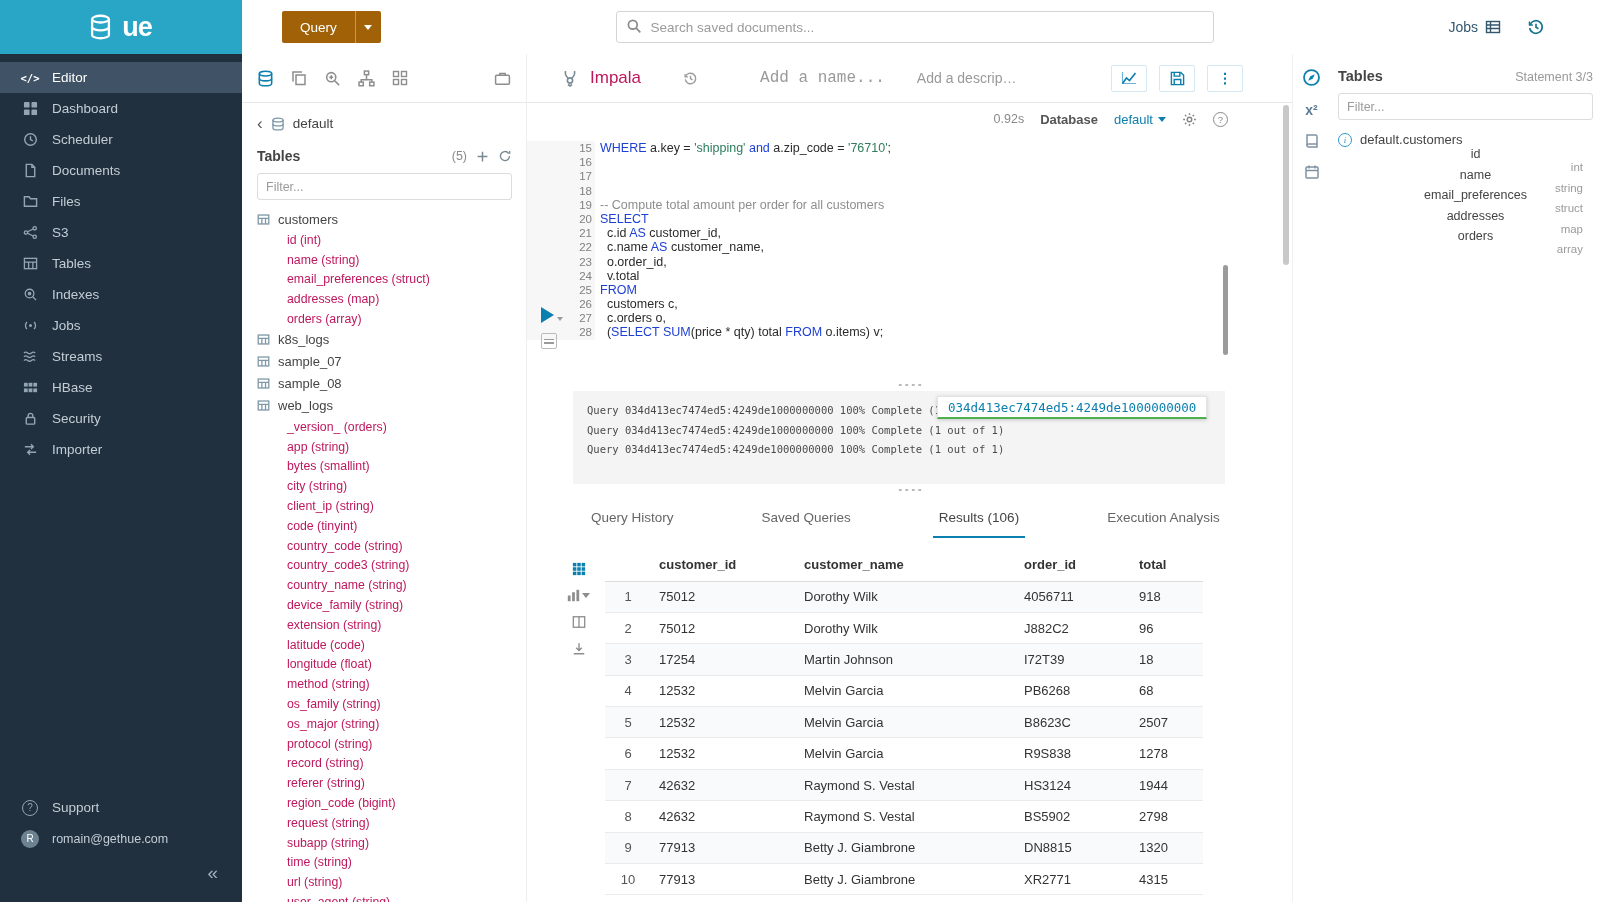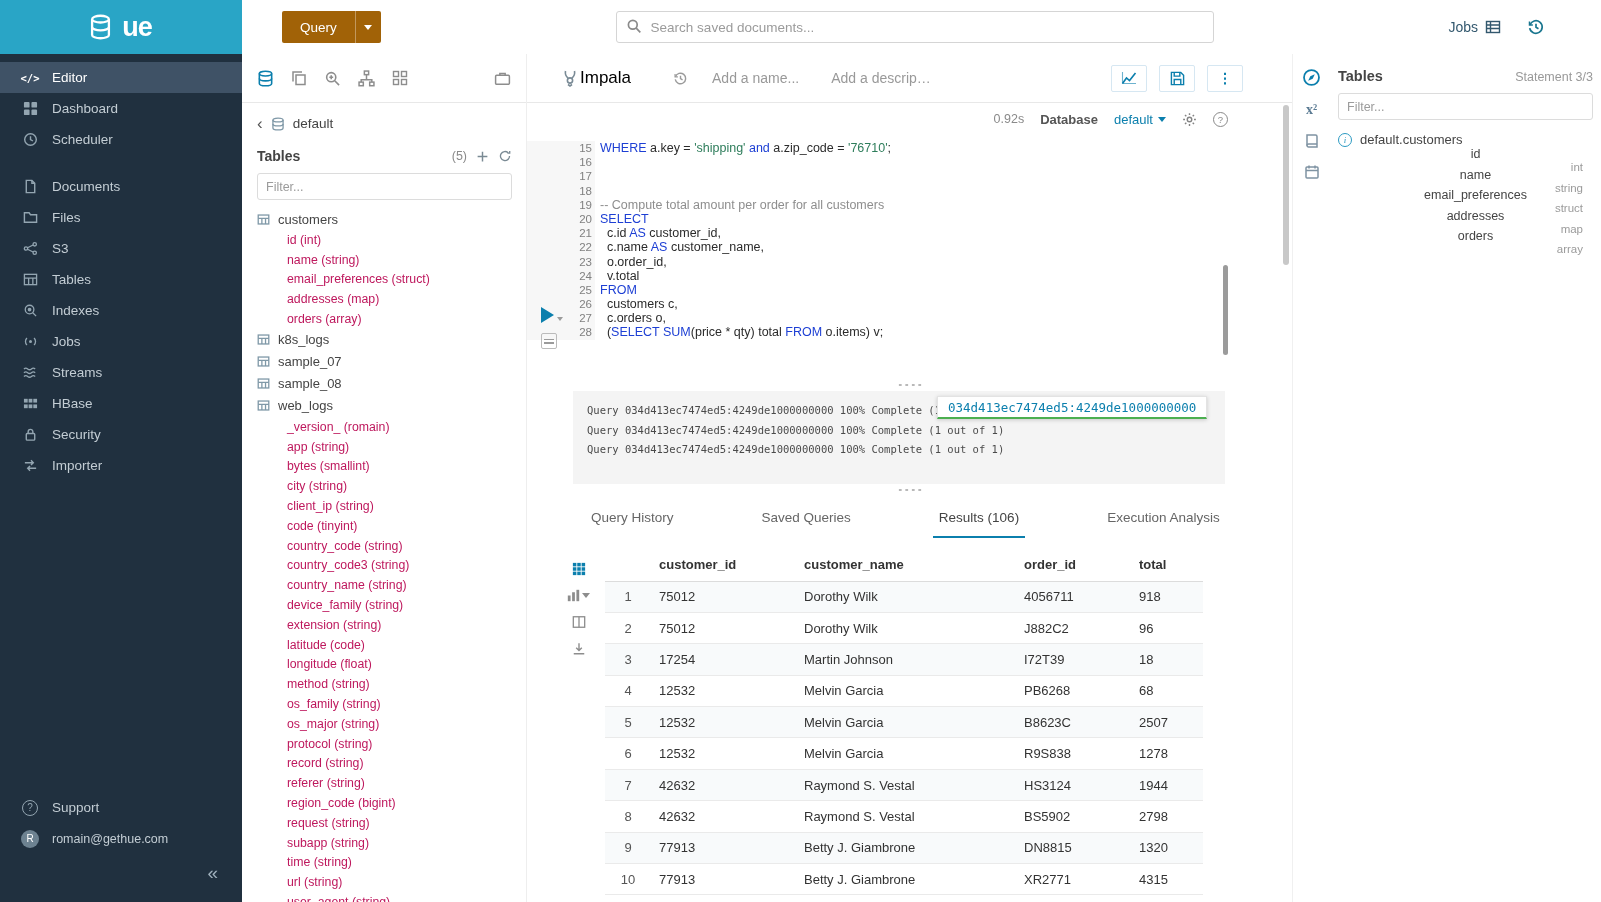--- a/index.html
+++ b/index.html
@@ -8,21 +8,21 @@
 
   
   .sidebar { width:242px; flex:0 0 242px; background:#20303f; display:flex; flex-direction:column; color:#c3cdd4; }
   .logo { height:54px; background:#29a5c6; display:flex; align-items:center; justify-content:center; gap:11px; cursor:pointer; }
   .logo .logo-text { color:#fff; font-size:27px; font-weight:bold; letter-spacing:-1px; }
   .nav { padding-top:8px; display:flex; flex-direction:column; }
   .nav-item { height:31px; display:flex; align-items:center; padding-left:21px; gap:13px; font-size:13.5px; cursor:pointer; color:#c3cdd4; }
   .nav-item .nicon { width:18px; display:flex; justify-content:center; color:#93a5b1; }
   .nav-item.active { background:#3f5266; color:#fff; }
   .nav-item.active .nicon { color:#fff; }
-  .nav-item.group-gap { margin-top:16px; }
+  .nav-item.group-gap { }
   .code-glyph { font-family:"DejaVu Sans Mono",monospace; font-size:10.5px; font-weight:bold; }
   .sidebar-spacer { flex:1; }
   .sidebar-bottom { padding-bottom:10px; }
   .support-icon { width:16px; height:16px; border:1.3px solid #93a5b1; border-radius:50%; display:flex; align-items:center; justify-content:center; font-size:10px; color:#93a5b1; }
   .avatar { width:18px; height:18px; background:#6d8291; border-radius:50%; display:flex; align-items:center; justify-content:center; font-size:10px; color:#fff; }
   .email { font-size:12.5px; }
   .collapse-row { height:38px; display:flex; justify-content:flex-end; align-items:center; padding-right:24px; }
   .collapse-btn { font-size:19px; color:#9fb0bc; cursor:pointer; }
 
   
@@ -57,23 +57,23 @@
   .th-icon { margin-left:9px; color:#7a8a94; cursor:pointer; display:flex; }
   .filter-input { margin-top:9px; width:100%; height:27px; border:1px solid #dcdcdc; border-radius:3px; padding:0 8px; font-size:12.5px; color:#555; font-family:"Liberation Sans",sans-serif; }
   .tree { margin-top:8px; }
   .t-row { height:22px; display:flex; align-items:center; gap:8px; font-size:13px; color:#444; cursor:pointer; }
   .t-row .ticon { color:#7f98a7; display:flex; }
   .cols .c-row { height:19.8px; display:flex; align-items:center; padding-left:30px; font-size:12.3px; color:#be185d; cursor:pointer; }
 
   
   .main { width:765px; flex:0 0 765px; display:flex; flex-direction:column; min-width:0; }
   .editor-header { height:49px; flex:0 0 49px; border-bottom:1px solid #e8e8e8; display:flex; align-items:center; padding-left:33px; }
-  .engine-name { font-size:17px; color:#000000; }
+  .engine-name { font-size:17px; color:#be185d; margin-left:10px; }
   .snippet-history { margin-left:42px; color:#9b9b9b; cursor:pointer; display:flex; }
-  .add-name { margin-left:24px; font-size:14px; color:#999; cursor:text; }
+  .add-name { margin-left:62px; font-size:16px; color:#999; cursor:text;font-family:Liberation Mono, monospace; }
   .add-desc { margin-left:32px; font-size:14px; color:#999; max-width:100px; white-space:nowrap; overflow:hidden; text-overflow:ellipsis; cursor:text; }
   .hdr-actions { margin-left:auto; display:flex; gap:12px; padding-right:49px; }
   .hbtn { width:36px; height:27px; border:1px solid #d6e7f2; border-radius:2px; background:#fff; display:flex; align-items:center; justify-content:center; color:#0b7fad; cursor:pointer; }
   .kebab { font-size:14px; font-weight:bold; }
 
   .main-body { flex:1; display:flex; flex-direction:column; position:relative; min-height:0; }
   .exec-toolbar { height:32px; flex:0 0 32px; display:flex; align-items:center; justify-content:flex-end; gap:16px; padding-right:64px; }
   .duration { font-size:12.5px; color:#8a8a8a; }
   .db-label { font-size:13px; color:#555; font-weight:bold; }
   .db-select { display:flex; align-items:center; gap:5px; color:#0b7fad; font-size:13px; cursor:pointer; }
@@ -116,21 +116,21 @@
   .rrow { display:grid; grid-template-columns:46px 145px 220px 115px 72px; align-items:center; height:31.4px; border-bottom:1px solid #eaeaea; }
   .rrow.head { font-weight:bold; height:34px; border-bottom:1px solid #dcdcdc; }
   .rrow:not(.head):nth-child(odd) { background:#f8fafb; }
   .rcell { padding-left:8px; white-space:nowrap; overflow:hidden; }
   .rcell.rownum { text-align:center; color:#555; padding-left:0; }
 
   
   .right-strip { width:38px; flex:0 0 38px; border-left:1px solid #f0f0f0; display:flex; flex-direction:column; align-items:center; gap:15px; padding-top:14px; color:#7f93a2; }
   .rs-icon { cursor:pointer; display:flex; }
   .rs-icon.active { color:#0b7fad; }
-  .sup-x { font-size:14px; font-weight:bold; color:#5b7b93;font-family:Liberation Serif, serif; }
+  .sup-x { font-size:14px; font-weight:bold; color:#5b7b93; }
   .right-assist { flex:1; padding:14px 8px 0 8px; overflow:hidden; }
   .ra-head { display:flex; align-items:baseline; }
   .ra-title { font-size:14.5px; font-weight:bold; color:#444; }
   .ra-statement { margin-left:auto; font-size:12.5px; color:#999; }
   .ra-table-row { margin-top:12px; display:flex; align-items:center; gap:8px; font-size:13px; color:#444; cursor:pointer; }
   .info-badge { width:14px; height:14px; border:1.3px solid #2b9ac2; border-radius:50%; color:#2b9ac2; font-size:9px; font-style:italic; display:flex; align-items:center; justify-content:center; font-family:"Liberation Serif",serif; }
   .ra-col-row { height:20.5px; display:flex; align-items:center; padding-left:30px; padding-right:10px; font-size:12.5px; color:#444; cursor:pointer;flex-direction:column; }
   .ra-col-type { margin-left:auto; color:#9b9b9b; font-size:11.5px; }
 
   svg { display:block; }
@@ -462,21 +462,21 @@
                   <svg width="13" height="13" viewBox="0 0 16 16" fill="none" stroke="currentColor" stroke-width="1.6">
                     <rect x="1.5" y="2.5" width="13" height="11"></rect>
                     <path d="M1.5 6.5h13M6 6.5v7M10.5 6.5v7"></path>
                   </svg>
                 </span>
               <span>web_logs</span>
             </div>
             <div class="cols">
 
                 <div class="c-row">
-                  <span>_version_ (romain)</span>
+                  <span>_version_ (orders)</span>
                 </div>
 
                 <div class="c-row">
                   <span>app (string)</span>
                 </div>
 
                 <div class="c-row">
                   <span>bytes (smallint)</span>
                 </div>
 

